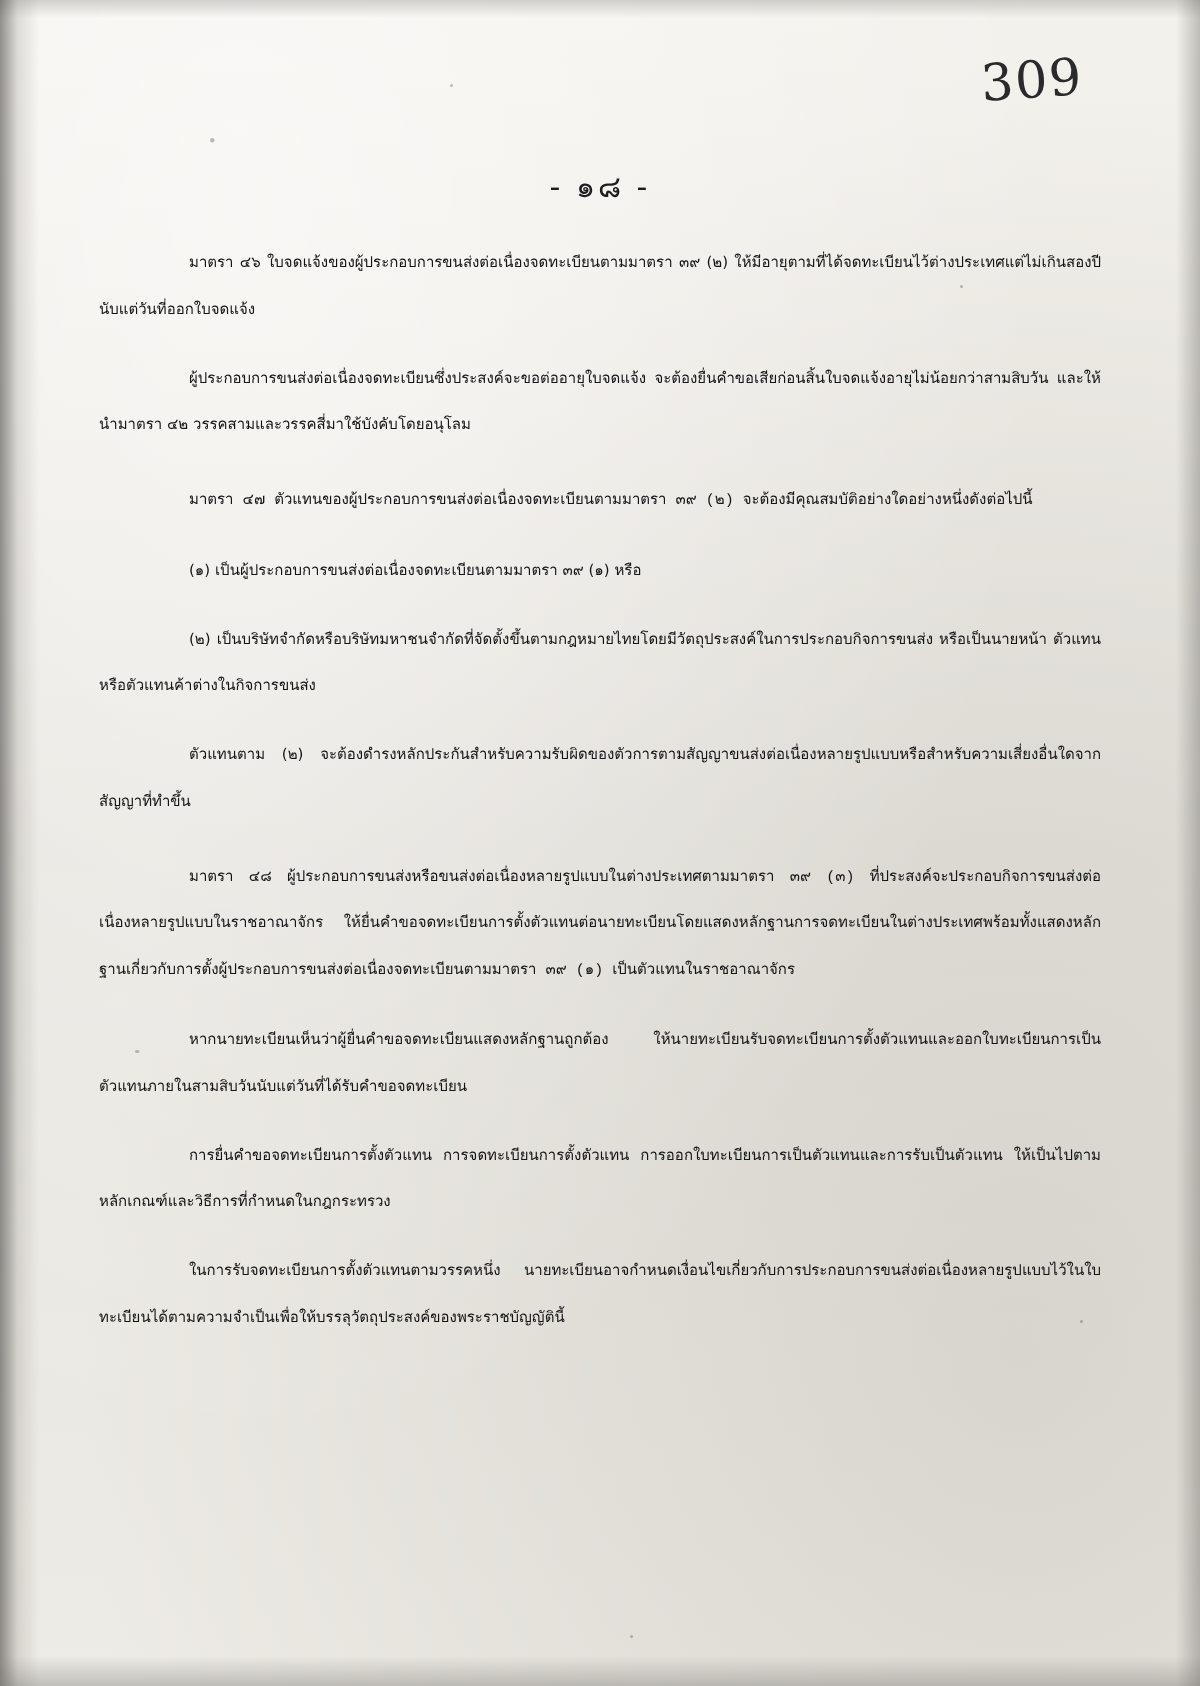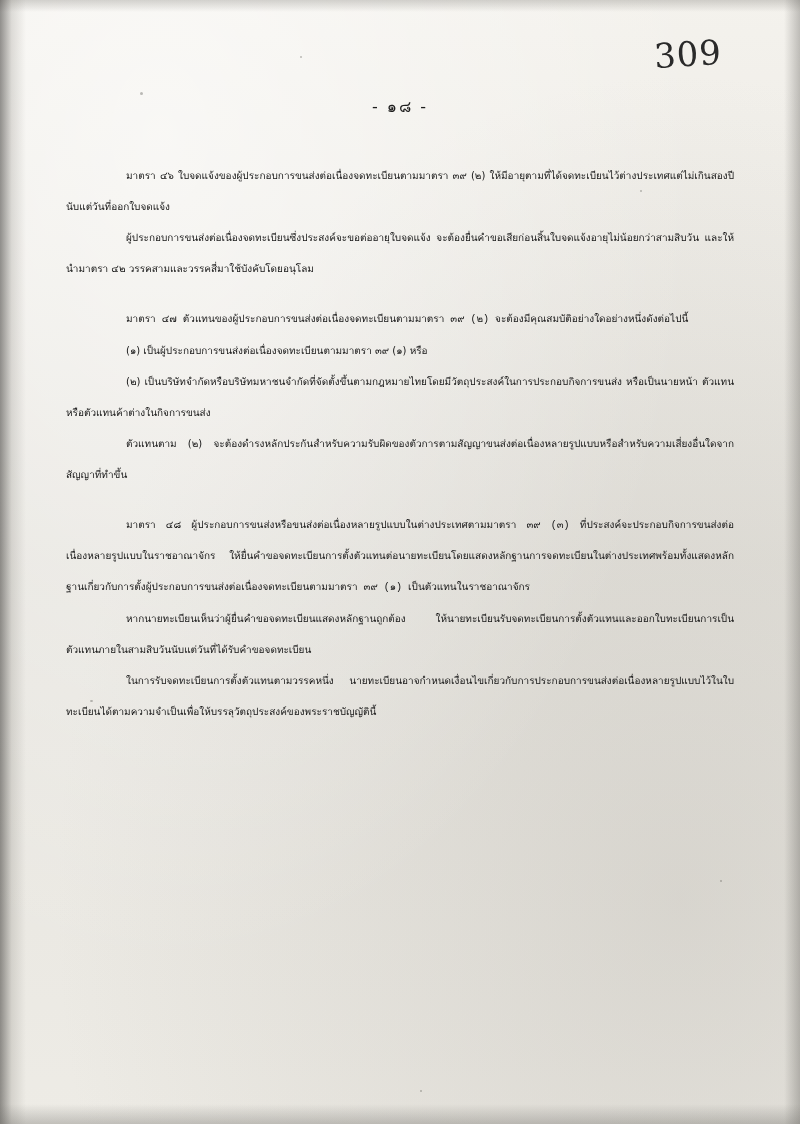--- a/index.html
+++ b/index.html
@@ -67,46 +67,46 @@
     right: 78px;
     font-family: "DejaVu Serif", serif;
     font-size: 34px;
     color: #2a2a2a;
     transform: rotate(-4deg);
     letter-spacing: 1px;
   }
 
   .page-number {
     position: absolute;
-    top: 94px;
+    top: 108px;
     left: 0;
     right: 0;
     text-align: center;
-    font-size: 16px;
+    font-size: 20px;
     color: #1d1d1d;
     letter-spacing: 2px;
   }
 
   .body-text {
     position: absolute;
     top: 160px;
     left: 66px;
     width: 668px;
     color: #141414;
     font-size: 10px;
     line-height: 31px;
     text-align: justify;
     text-justify: inter-word;
   }
 
   .para {
     margin: 0 0 0 0;
   }
   .para + .para {
-    margin-top: 0px;
+    margin-top: 15px;
   }
   .para.gap {
     margin-top: 20px;
     font-family: Liberation Mono, monospace;
   }
   .indent {
     text-indent: 60px;
   }
 
   
@@ -133,20 +133,21 @@
 
     <div class="body-text">
       <p class="para indent">มาตรา ๔๖  ใบจดแจ้งของผู้ประกอบการขนส่งต่อเนื่องจดทะเบียนตามมาตรา ๓๙ (๒) ให้มีอายุตามที่ได้จดทะเบียนไว้ต่างประเทศแต่ไม่เกินสองปีนับแต่วันที่ออกใบจดแจ้ง</p>
       <p class="para indent">ผู้ประกอบการขนส่งต่อเนื่องจดทะเบียนซึ่งประสงค์จะขอต่ออายุใบจดแจ้ง จะต้องยื่นคำขอเสียก่อนสิ้นใบจดแจ้งอายุไม่น้อยกว่าสามสิบวัน และให้นำมาตรา ๔๒ วรรคสามและวรรคสี่มาใช้บังคับโดยอนุโลม</p>
       <p class="para indent gap">มาตรา ๔๗  ตัวแทนของผู้ประกอบการขนส่งต่อเนื่องจดทะเบียนตามมาตรา ๓๙ (๒) จะต้องมีคุณสมบัติอย่างใดอย่างหนึ่งดังต่อไปนี้</p>
       <p class="para indent">(๑) เป็นผู้ประกอบการขนส่งต่อเนื่องจดทะเบียนตามมาตรา ๓๙ (๑) หรือ</p>
       <p class="para indent">(๒) เป็นบริษัทจำกัดหรือบริษัทมหาชนจำกัดที่จัดตั้งขึ้นตามกฎหมายไทยโดยมีวัตถุประสงค์ในการประกอบกิจการขนส่ง หรือเป็นนายหน้า ตัวแทนหรือตัวแทนค้าต่างในกิจการขนส่ง</p>
       <p class="para indent">ตัวแทนตาม (๒) จะต้องดำรงหลักประกันสำหรับความรับผิดของตัวการตามสัญญาขนส่งต่อเนื่องหลายรูปแบบหรือสำหรับความเสี่ยงอื่นใดจากสัญญาที่ทำขึ้น</p>
       <p class="para indent gap">มาตรา ๔๘  ผู้ประกอบการขนส่งหรือขนส่งต่อเนื่องหลายรูปแบบในต่างประเทศตามมาตรา ๓๙ (๓) ที่ประสงค์จะประกอบกิจการขนส่งต่อเนื่องหลายรูปแบบในราชอาณาจักร ให้ยื่นคำขอจดทะเบียนการตั้งตัวแทนต่อนายทะเบียนโดยแสดงหลักฐานการจดทะเบียนในต่างประเทศพร้อมทั้งแสดงหลักฐานเกี่ยวกับการตั้งผู้ประกอบการขนส่งต่อเนื่องจดทะเบียนตามมาตรา ๓๙ (๑) เป็นตัวแทนในราชอาณาจักร</p>
       <p class="para indent">หากนายทะเบียนเห็นว่าผู้ยื่นคำขอจดทะเบียนแสดงหลักฐานถูกต้อง ให้นายทะเบียนรับจดทะเบียนการตั้งตัวแทนและออกใบทะเบียนการเป็นตัวแทนภายในสามสิบวันนับแต่วันที่ได้รับคำขอจดทะเบียน</p>
+      <p class="para indent">การยื่นคำขอจดทะเบียนการตั้งตัวแทน การจดทะเบียนการตั้งตัวแทน การออกใบทะเบียนการเป็นตัวแทนและการรับเป็นตัวแทน ให้เป็นไปตามหลักเกณฑ์และวิธีการที่กำหนดในกฎกระทรวง</p>
       <p class="para indent">ในการรับจดทะเบียนการตั้งตัวแทนตามวรรคหนึ่ง นายทะเบียนอาจกำหนดเงื่อนไขเกี่ยวกับการประกอบการขนส่งต่อเนื่องหลายรูปแบบไว้ในใบทะเบียนได้ตามความจำเป็นเพื่อให้บรรลุวัตถุประสงค์ของพระราชบัญญัตินี้</p>
     </div>
   </div>
 
   <div class="speck" style="left:140px; top:92px; width:3px; height:3px;"></div>
   <div class="speck" style="left:300px; top:56px; width:2px; height:2px;"></div>
   <div class="speck" style="left:640px; top:190px; width:2px; height:2px;"></div>
   <div class="speck" style="left:90px; top:700px; width:3px; height:2px;"></div>
   <div class="speck" style="left:720px; top:880px; width:2px; height:2px;"></div>
   <div class="speck" style="left:420px; top:1090px; width:2px; height:2px;"></div>

